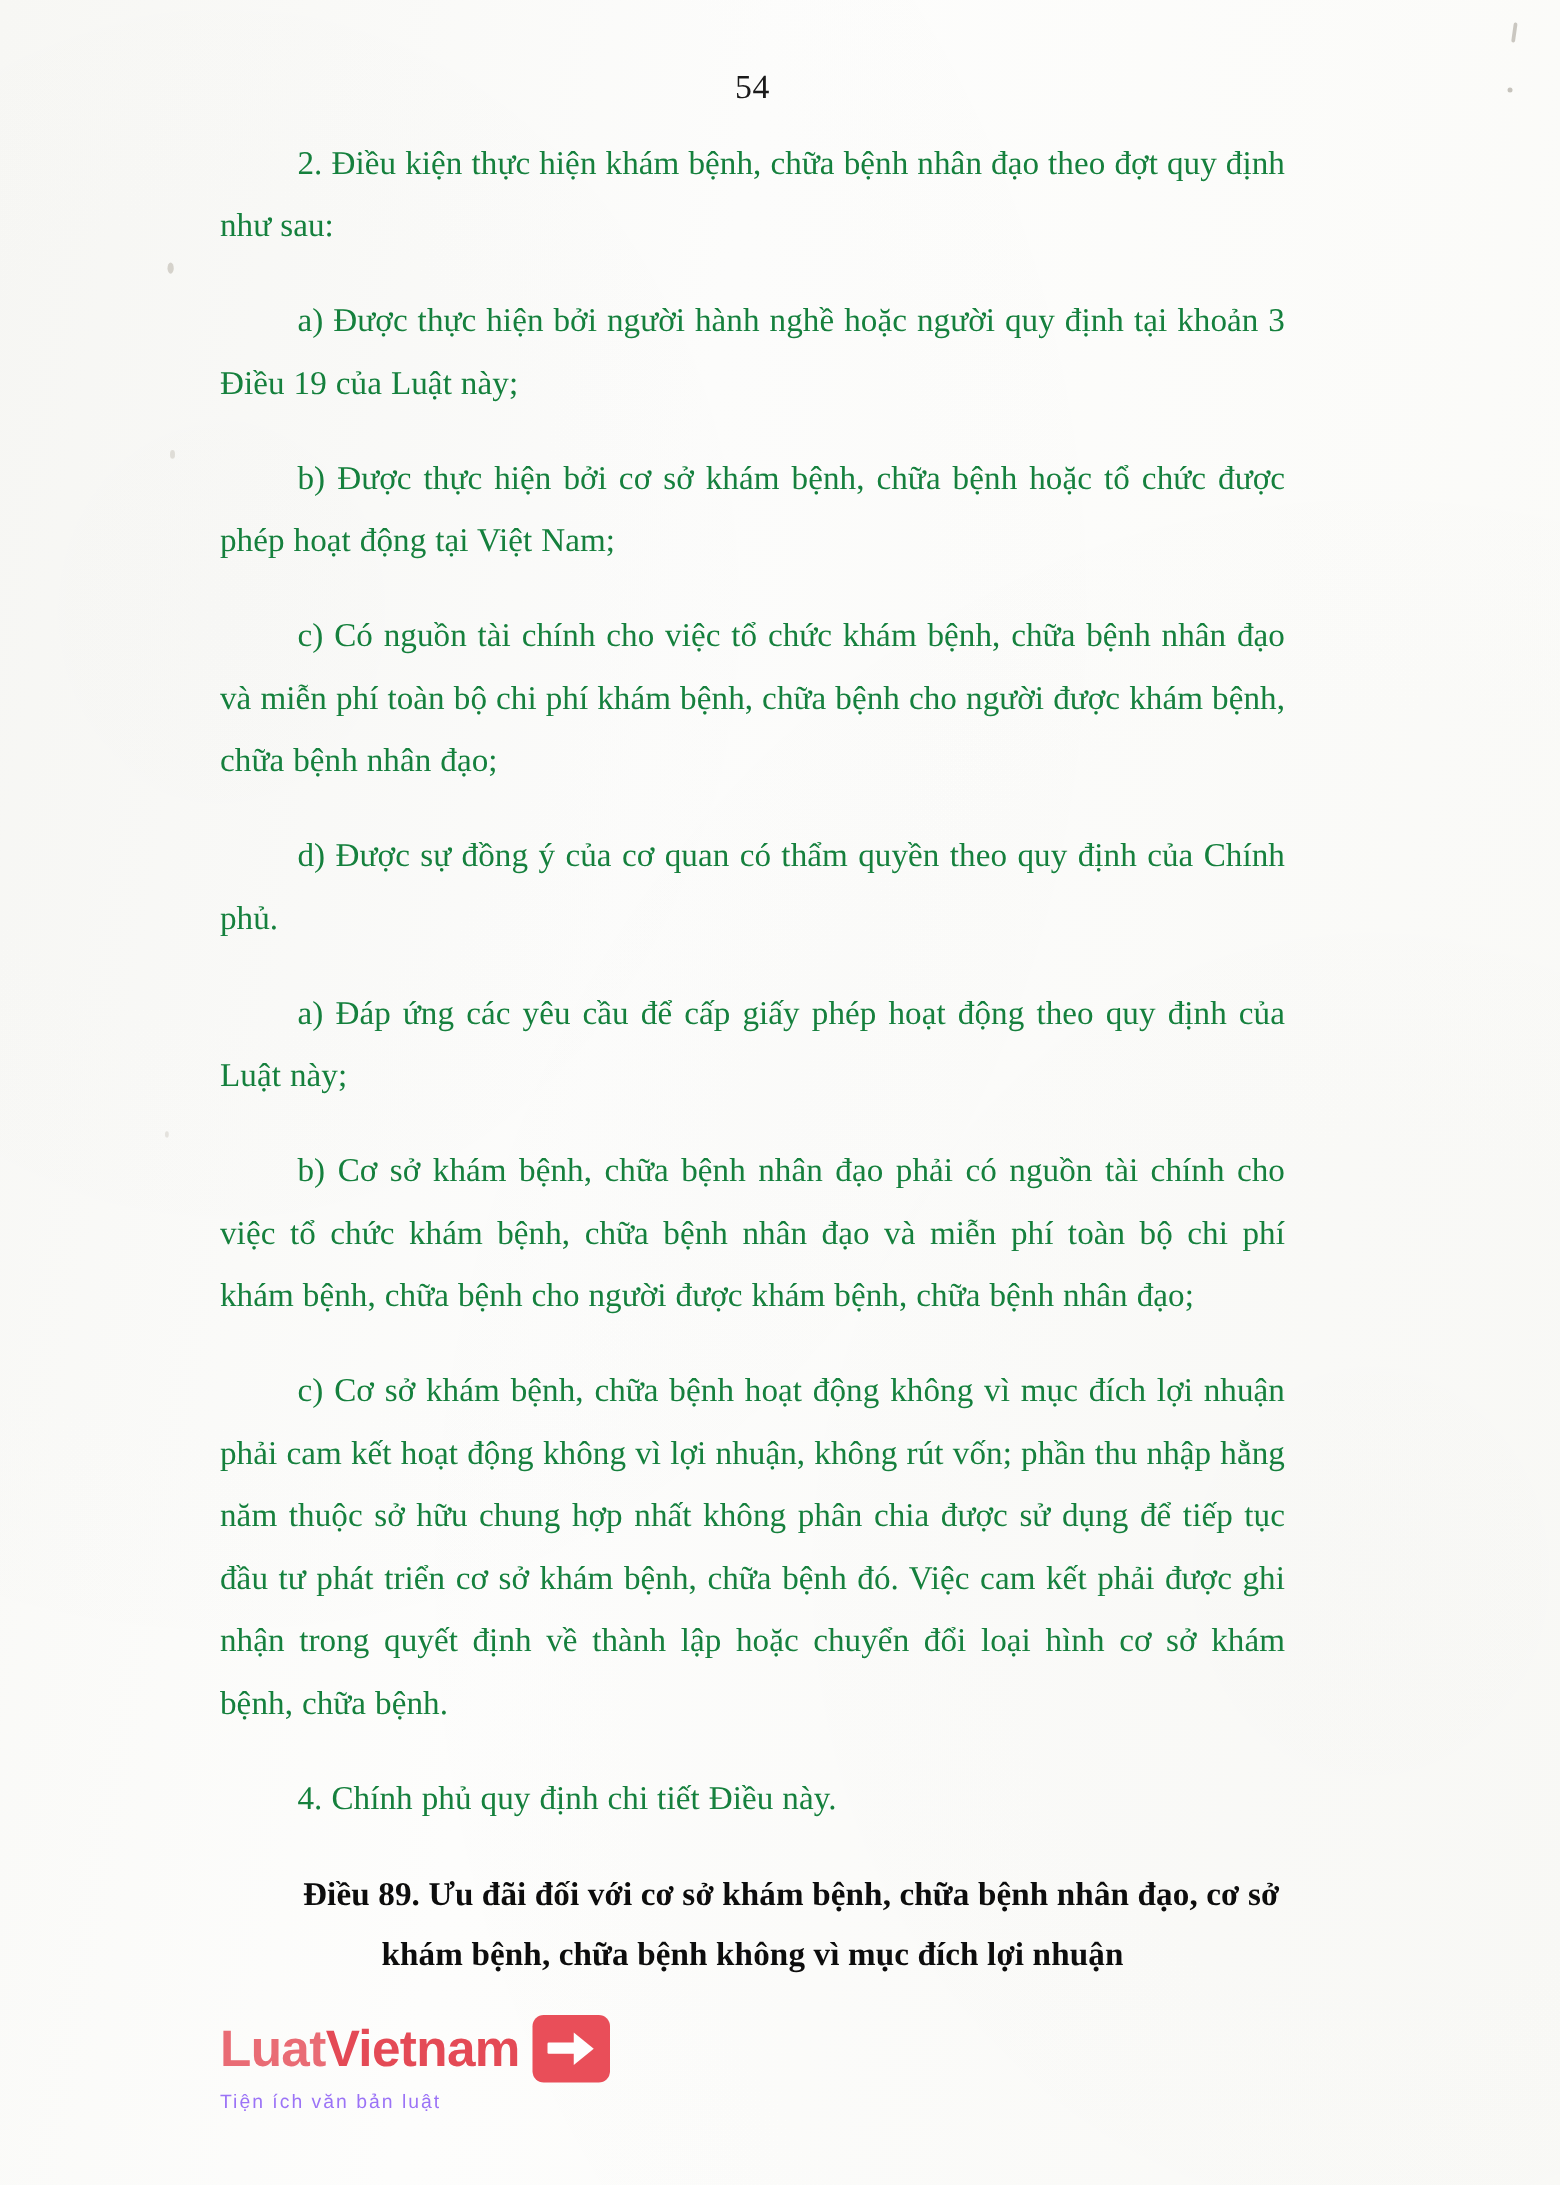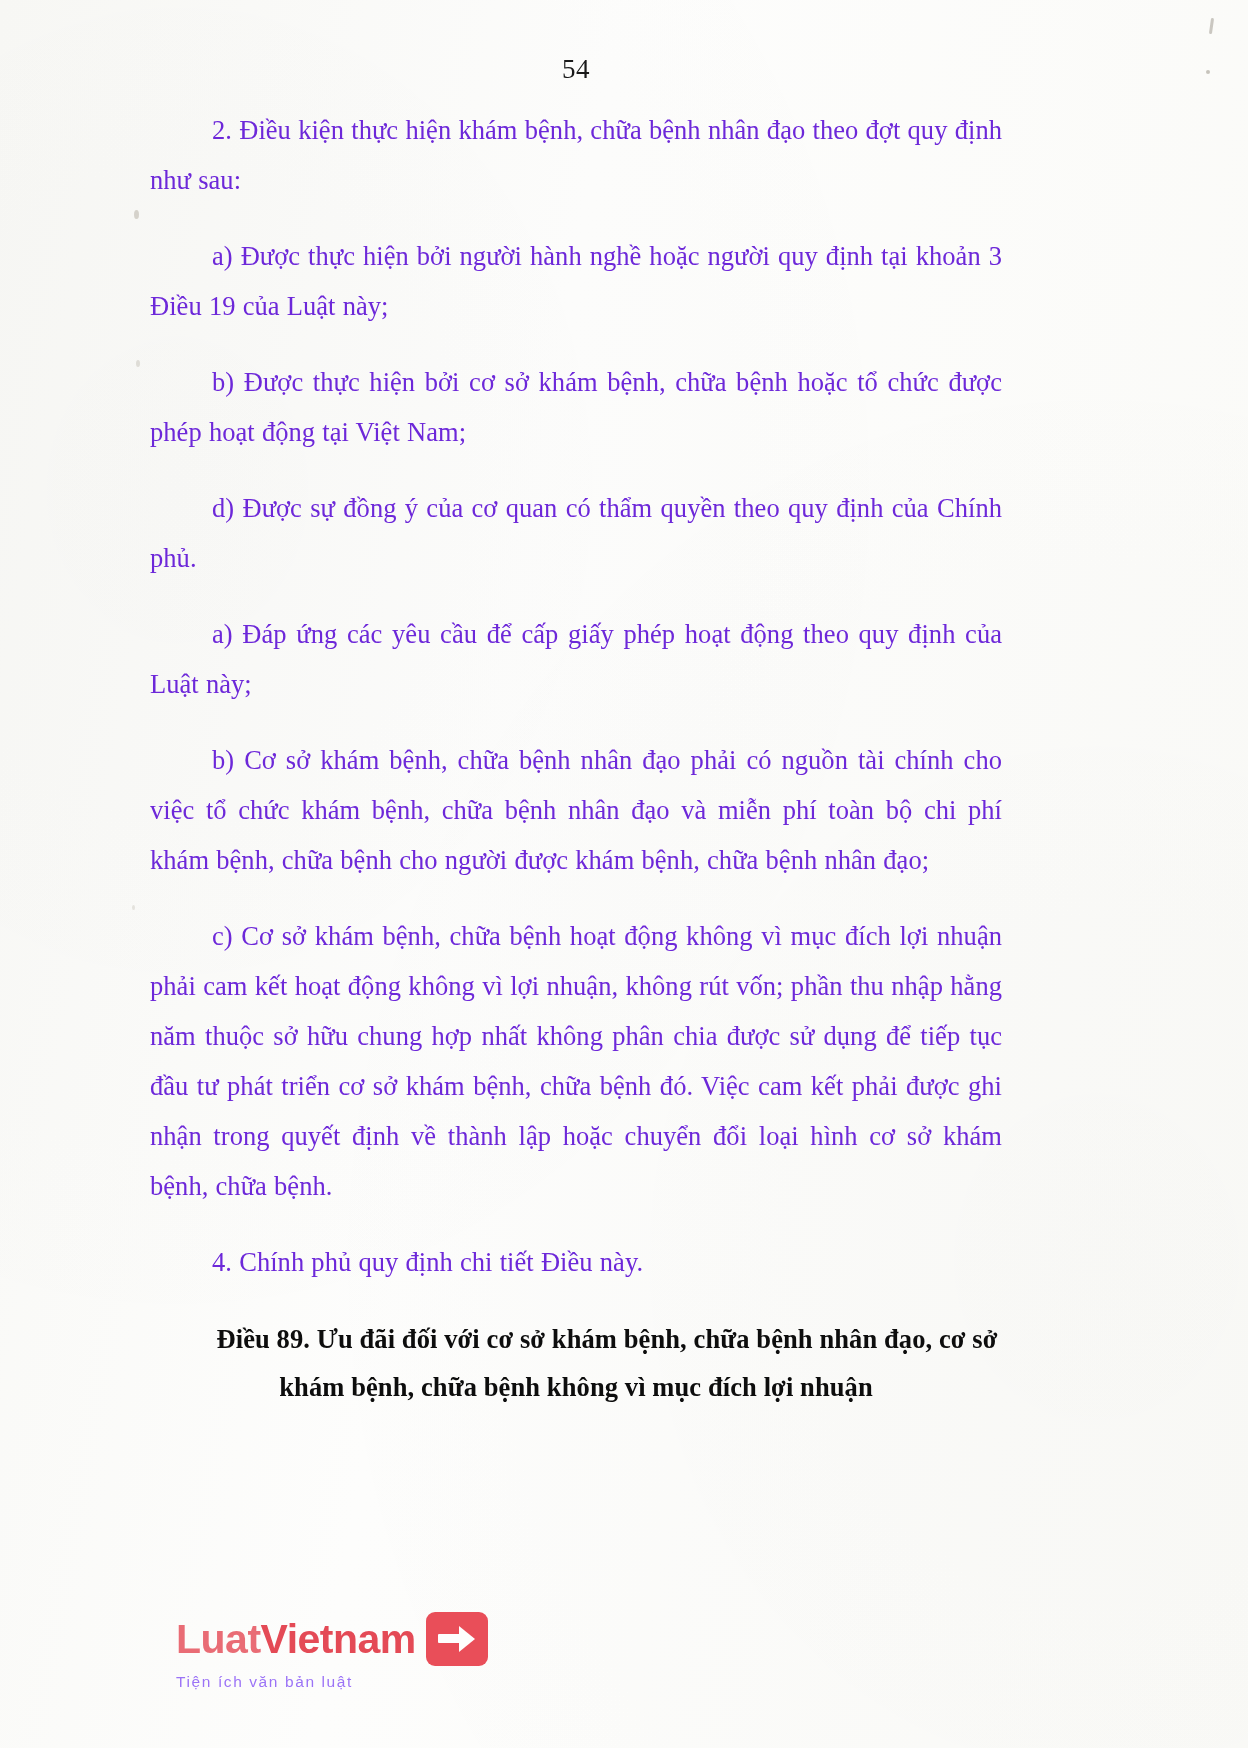--- a/index.html
+++ b/index.html
@@ -50,21 +50,21 @@
   .edge-marks i.m2 { width: 4px; height: 4px;  left: 6px;  top: 52px; opacity: .8; }
 
   .left-specks { position: absolute; left: 120px; top: 0; width: 30px; height: 1748px; pointer-events: none; }
   .left-specks i { position: absolute; display: block; background: #cfcbc3; border-radius: 50%; opacity: .85; }
   .left-specks i.s1 { width: 5px;  height: 9px;  left: 14px; top: 210px; }
   .left-specks i.s2 { width: 4px;  height: 7px;  left: 16px; top: 360px; opacity:.6;}
   .left-specks i.s3 { width: 3px;  height: 5px;  left: 12px; top: 905px; opacity:.5;}
 
   .content {
     position: absolute;
-    left: 150px;
+    left: 176px;
     top: 0;
     width: 852px;
   }
 
   .page-number {
     text-align: center;
     font-size: 27px;
     line-height: 1;
     margin-top: 56px;
     letter-spacing: .5px;
@@ -75,21 +75,21 @@
     margin-top: 22px;
   }
 
   p.para {
     margin: 0 0 0 0;
     font-size: 26.5px;
     line-height: 50px;
     text-align: justify;
     text-justify: inter-word;
     text-indent: 62px;
-    color: #6d28d9;
+    color: #15803d;
     letter-spacing: .05px;
     word-spacing: .5px;
   }
 
   p.para.gap {
     margin-top: 26px;
   }
 
   p.para.tight {
     margin-top: 4px;
@@ -196,20 +196,21 @@
     <div class="page-number">54</div>
 
     <div class="body-text">
 
       <p class="para">2. Điều kiện thực hiện khám bệnh, chữa bệnh nhân đạo theo đợt quy định như sau:</p>
 
       <p class="para gap">a) Được thực hiện bởi người hành nghề hoặc người quy định tại khoản 3 Điều 19 của Luật này;</p>
 
       <p class="para gap">b) Được thực hiện bởi cơ sở khám bệnh, chữa bệnh hoặc tổ chức được phép hoạt động tại Việt Nam;</p>
 
+      <p class="para gap">c) Có nguồn tài chính cho việc tổ chức khám bệnh, chữa bệnh nhân đạo và miễn phí toàn bộ chi phí khám bệnh, chữa bệnh cho người được khám bệnh, chữa bệnh nhân đạo;</p>
 
       <p class="para gap">d) Được sự đồng ý của cơ quan có thẩm quyền theo quy định của Chính phủ.</p>
 
 
       <p class="para gap">a) Đáp ứng các yêu cầu để cấp giấy phép hoạt động theo quy định của Luật này;</p>
 
       <p class="para gap">b) Cơ sở khám bệnh, chữa bệnh nhân đạo phải có nguồn tài chính cho việc tổ chức khám bệnh, chữa bệnh nhân đạo và miễn phí toàn bộ chi phí khám bệnh, chữa bệnh cho người được khám bệnh, chữa bệnh nhân đạo;</p>
 
       <p class="para gap">c) Cơ sở khám bệnh, chữa bệnh hoạt động không vì mục đích lợi nhuận phải cam kết hoạt động không vì lợi nhuận, không rút vốn; phần thu nhập hằng năm thuộc sở hữu chung hợp nhất không phân chia được sử dụng để tiếp tục đầu tư phát triển cơ sở khám bệnh, chữa bệnh đó. Việc cam kết phải được ghi nhận trong quyết định về thành lập hoặc chuyển đổi loại hình cơ sở khám bệnh, chữa bệnh.</p>
 

